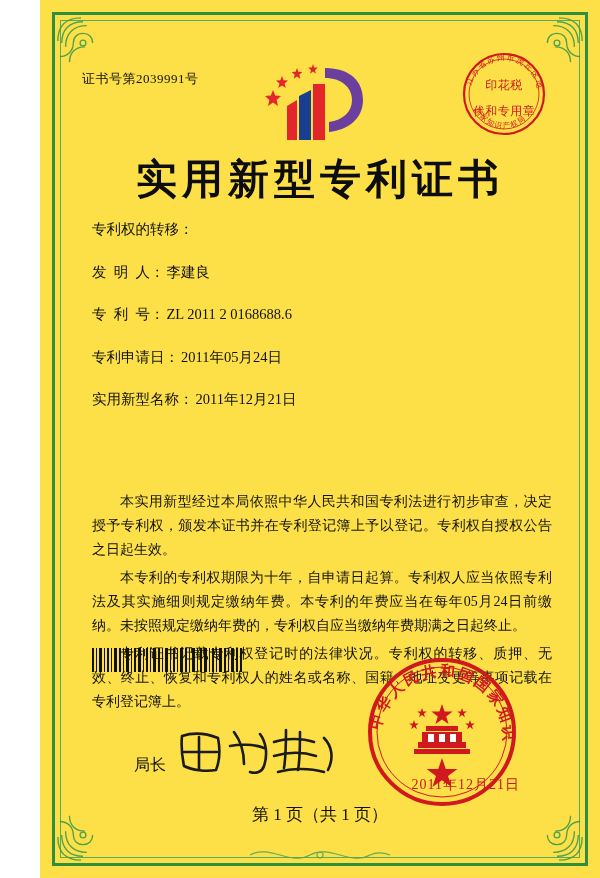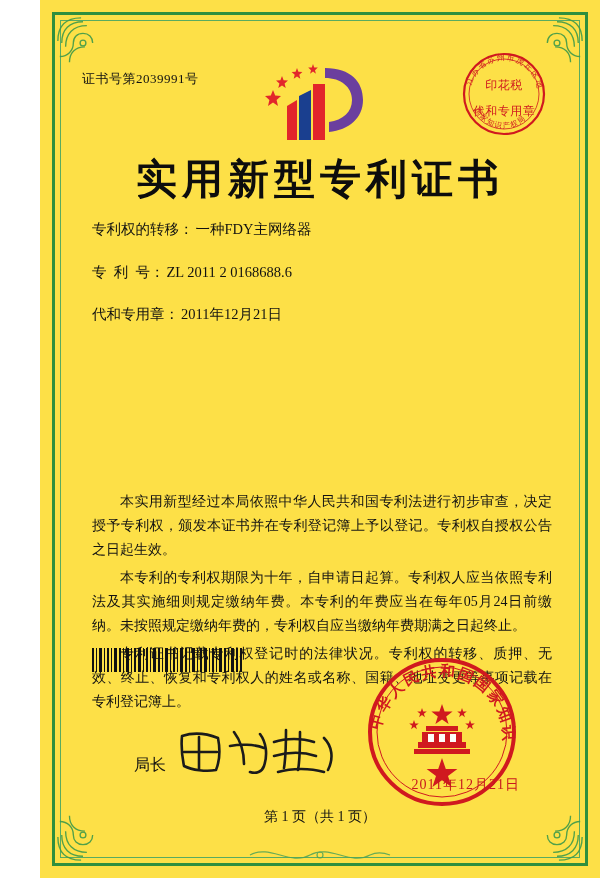--- a/index.html
+++ b/index.html
@@ -195,21 +195,21 @@
     color: #c8181e;
     letter-spacing: 1px;
   }
 
   
   .footer {
     position: absolute;
     left: 0; right: 0;
     bottom: 18px;
     text-align: center;
-    font-size: 14px;
+    font-size: 17px;
     color: #111;
   }
 </style>
 </head>
 <body>
 
 <div class="page">
 
   <div class="border-outer"></div>
   <div class="border-inner"></div>
@@ -294,28 +294,35 @@
       </svg>
       <div class="stamp-txt l1">印花税</div>
       <div class="stamp-txt l2">代和专用章</div>
     </div>
 
     <div class="title">实用新型专利证书</div>
 
     <div class="fields">
       <div class="field-row">
         <span class="field-label">专利权的转移：</span>
-        <span class="field-value">一种FDY主网络器</span>
+      </div>
+      <div class="field-row">
+        <span class="field-label">发  明  人：</span>
+        <span class="field-value">李建良</span>
       </div>
       <div class="field-row">
         <span class="field-label">专  利  号：</span>
         <span class="field-value">ZL 2011 2 0168688.6</span>
       </div>
       <div class="field-row">
-        <span class="field-label">代和专用章：</span>
+        <span class="field-label">专利申请日：</span>
+        <span class="field-value">2011年05月24日</span>
+      </div>
+      <div class="field-row">
+        <span class="field-label">实用新型名称：</span>
         <span class="field-value">2011年12月21日</span>
       </div>
     </div>
 
     <div class="paragraphs">
       <p>本实用新型经过本局依照中华人民共和国专利法进行初步审查，决定授予专利权，颁发本证书并在专利登记簿上予以登记。专利权自授权公告之日起生效。</p>
       <p>本专利的专利权期限为十年，自申请日起算。专利权人应当依照专利法及其实施细则规定缴纳年费。本专利的年费应当在每年05月24日前缴纳。未按照规定缴纳年费的，专利权自应当缴纳年费期满之日起终止。</p>
       <p>专利证书记载专利权登记时的法律状况。专利权的转移、质押、无效、终止、恢复和专利权人的姓名或名称、国籍、地址变更等事项记载在专利登记簿上。</p>
     </div>
 

